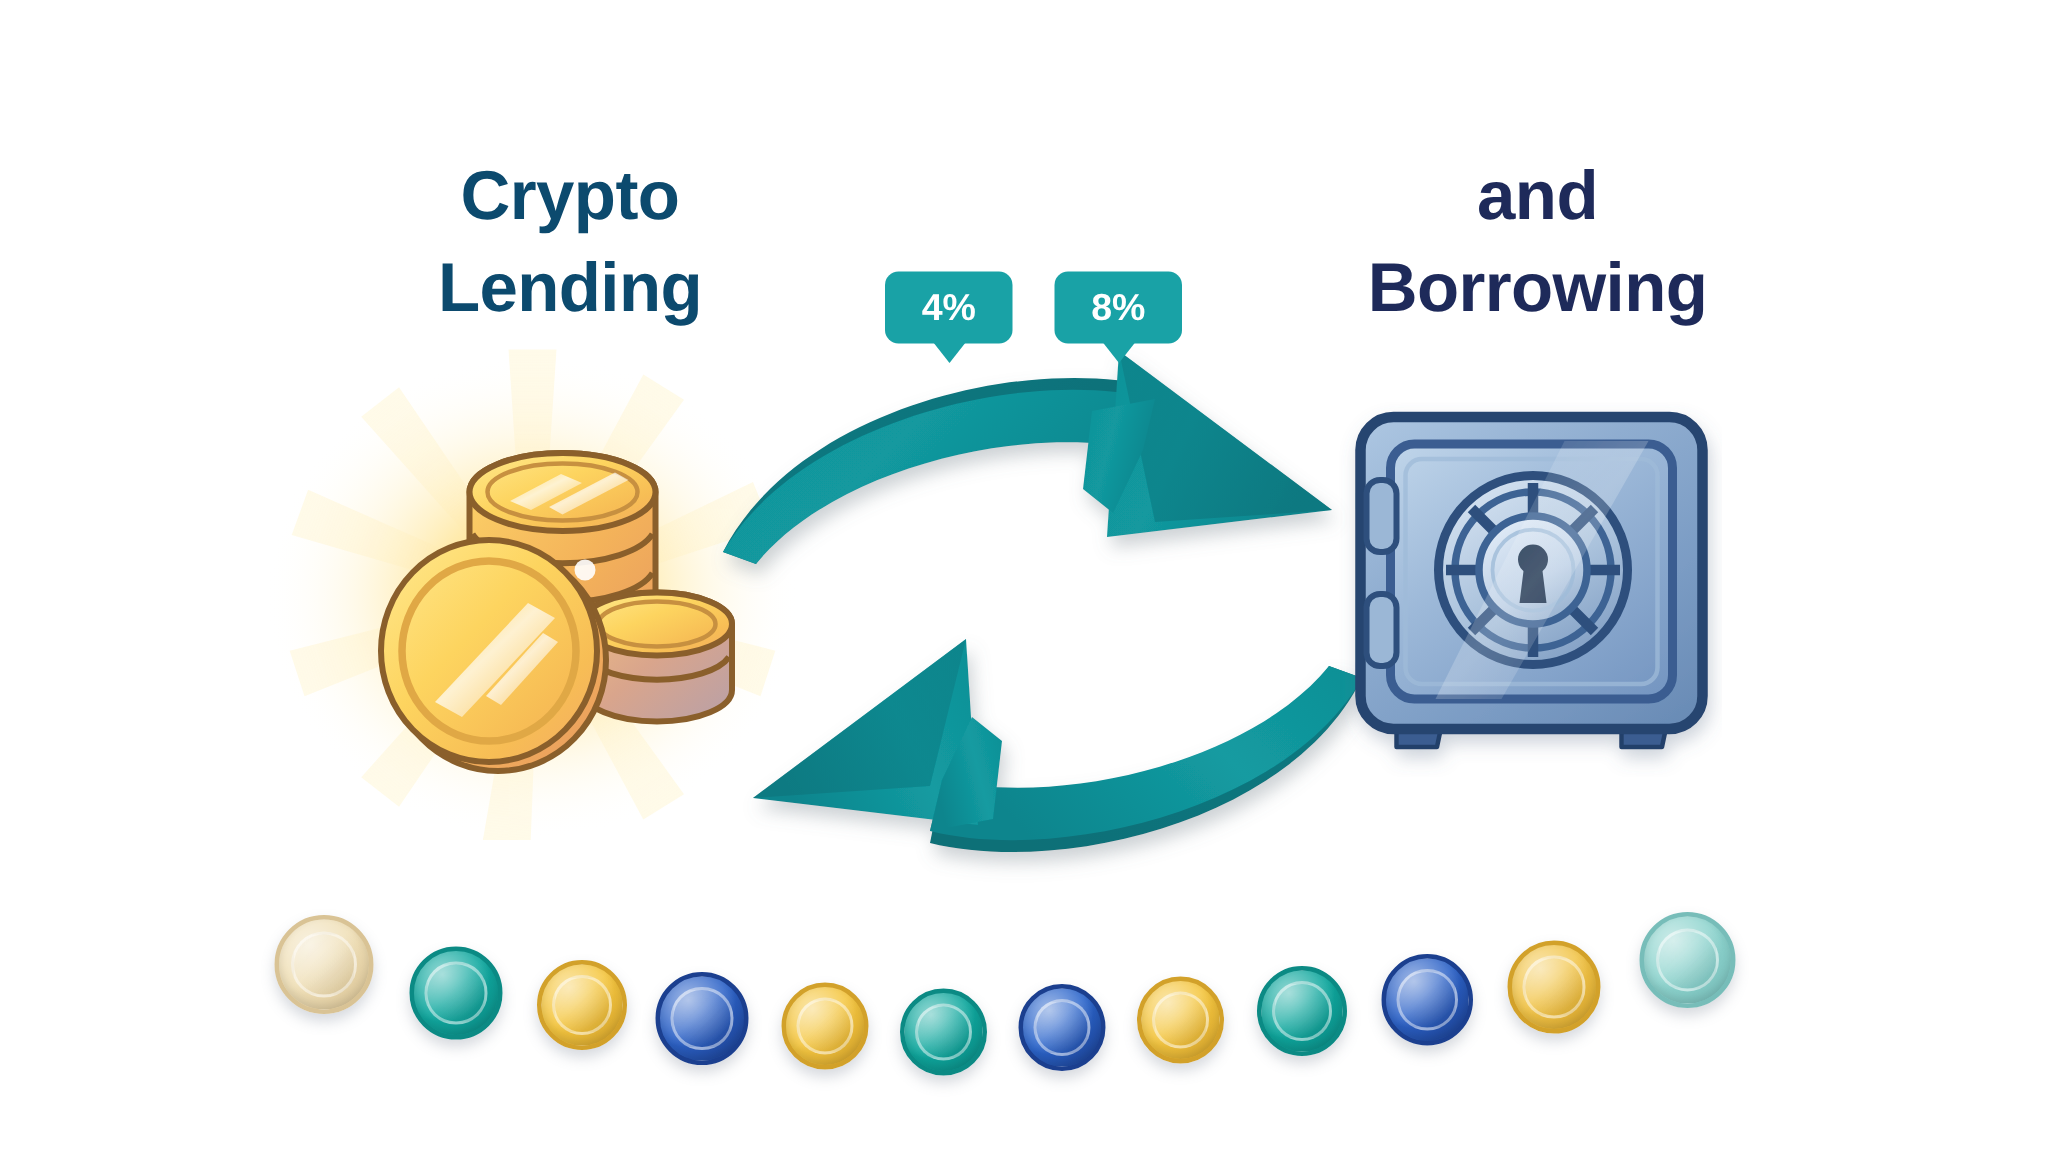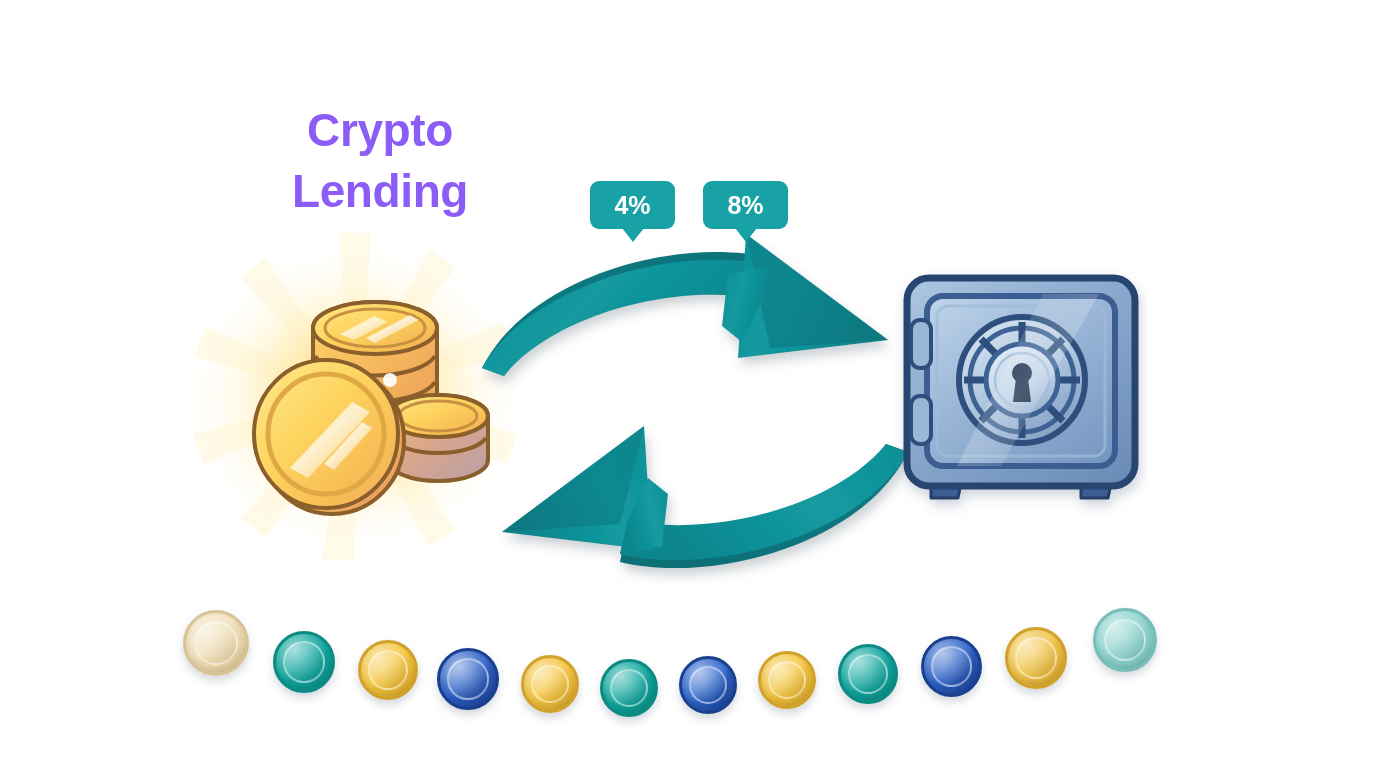--- a/index.html
+++ b/index.html
@@ -373,15 +373,17 @@
         <div style="position: absolute; left: 13%; top: 13%; width: 74%; height: 74%; border-radius: 50%; border: 2px solid rgba(255, 255, 255, 0.45); box-sizing: border-box; background: linear-gradient(135deg, rgba(255, 255, 255, 0.3) 0%, rgba(255, 255, 255, 0.05) 50%, rgba(0, 0, 0, 0.06) 100%);"></div>
       </div>
       <div class="row-coin" style="left: 1005px; top: 37px; width: 62px; height: 62px; background: radial-gradient(circle at 34% 28%, rgba(255, 255, 255, 0.55), rgba(255, 255, 255, 0) 58%), linear-gradient(135deg, rgb(242, 197, 74) 0%, rgb(242, 197, 74) 45%, rgb(210, 161, 42) 100%); border: 3px solid rgb(210, 161, 42); box-shadow: rgba(120, 130, 145, 0.3) 0px 5px 9px, rgba(0, 0, 0, 0.12) 0px -3px 6px inset; box-sizing: border-box;">
         <div style="position: absolute; left: 13%; top: 13%; width: 74%; height: 74%; border-radius: 50%; border: 2px solid rgba(255, 255, 255, 0.45); box-sizing: border-box; background: linear-gradient(135deg, rgba(255, 255, 255, 0.3) 0%, rgba(255, 255, 255, 0.05) 50%, rgba(0, 0, 0, 0.06) 100%);"></div>
       </div>
       <div class="row-coin" style="left: 1093px; top: 18px; width: 64px; height: 64px; background: radial-gradient(circle at 34% 28%, rgba(255, 255, 255, 0.55), rgba(255, 255, 255, 0) 58%), linear-gradient(135deg, rgb(142, 212, 206) 0%, rgb(142, 212, 206) 45%, rgb(119, 189, 185) 100%); border: 3px solid rgb(119, 189, 185); box-shadow: rgba(120, 130, 145, 0.3) 0px 5px 9px, rgba(0, 0, 0, 0.12) 0px -3px 6px inset; box-sizing: border-box;">
         <div style="position: absolute; left: 13%; top: 13%; width: 74%; height: 74%; border-radius: 50%; border: 2px solid rgba(255, 255, 255, 0.45); box-sizing: border-box; background: linear-gradient(135deg, rgba(255, 255, 255, 0.3) 0%, rgba(255, 255, 255, 0.05) 50%, rgba(0, 0, 0, 0.06) 100%);"></div>
       </div>
     </div>
 
-<div class="title" id="title-left" style="color: #8b5cf6;">Crypto
+<div class="title" id="title-left" style="color: #0c4a6e;">Crypto
 Lending</div>
+    <div class="title" id="title-right" style="color: rgb(30, 42, 90);">and
+Borrowing</div>
   </div>
 
 </body></html>

